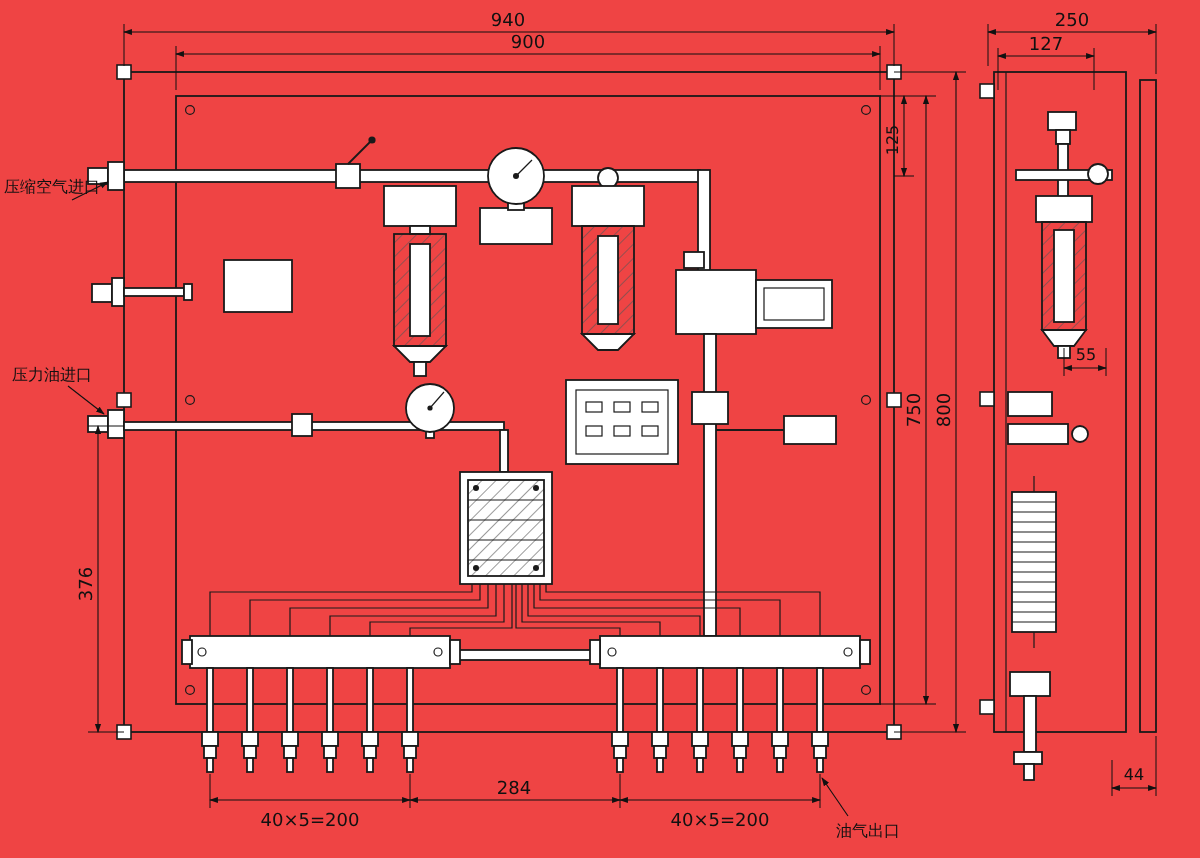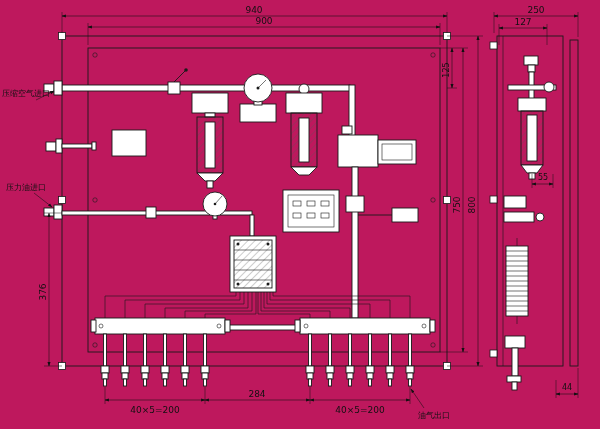--- a/index.html
+++ b/index.html
@@ -1,16 +1,16 @@
 <!DOCTYPE html>
 <html><head>
 <meta charset="utf-8">
 <style>
   html,body{margin:0;padding:0;background:#fff;}
-  .canvas{width:600px;height:429px;background:#be185d;position:relative;overflow:hidden;
+  .canvas{width:600px;height:429px;background:#ef4444;position:relative;overflow:hidden;
           font-family:"DejaVu Sans",sans-serif;}
   svg{display:block;}
   .ln{fill:none;stroke:#1a1a1a;stroke-width:0.9;}
   .th{fill:none;stroke:#1a1a1a;stroke-width:0.6;}
   .wh{fill:#ffffff;stroke:#1a1a1a;stroke-width:0.9;}
   .sq{fill:#ffffff;stroke:#1a1a1a;stroke-width:0.8;}
   .hz{fill:url(#h45);stroke:#1a1a1a;stroke-width:0.9;}
   .dim{stroke:#111;stroke-width:0.55;fill:none;}
   .ext{stroke:#111;stroke-width:0.5;fill:none;}
   .dk{fill:#1a1a1a;}

